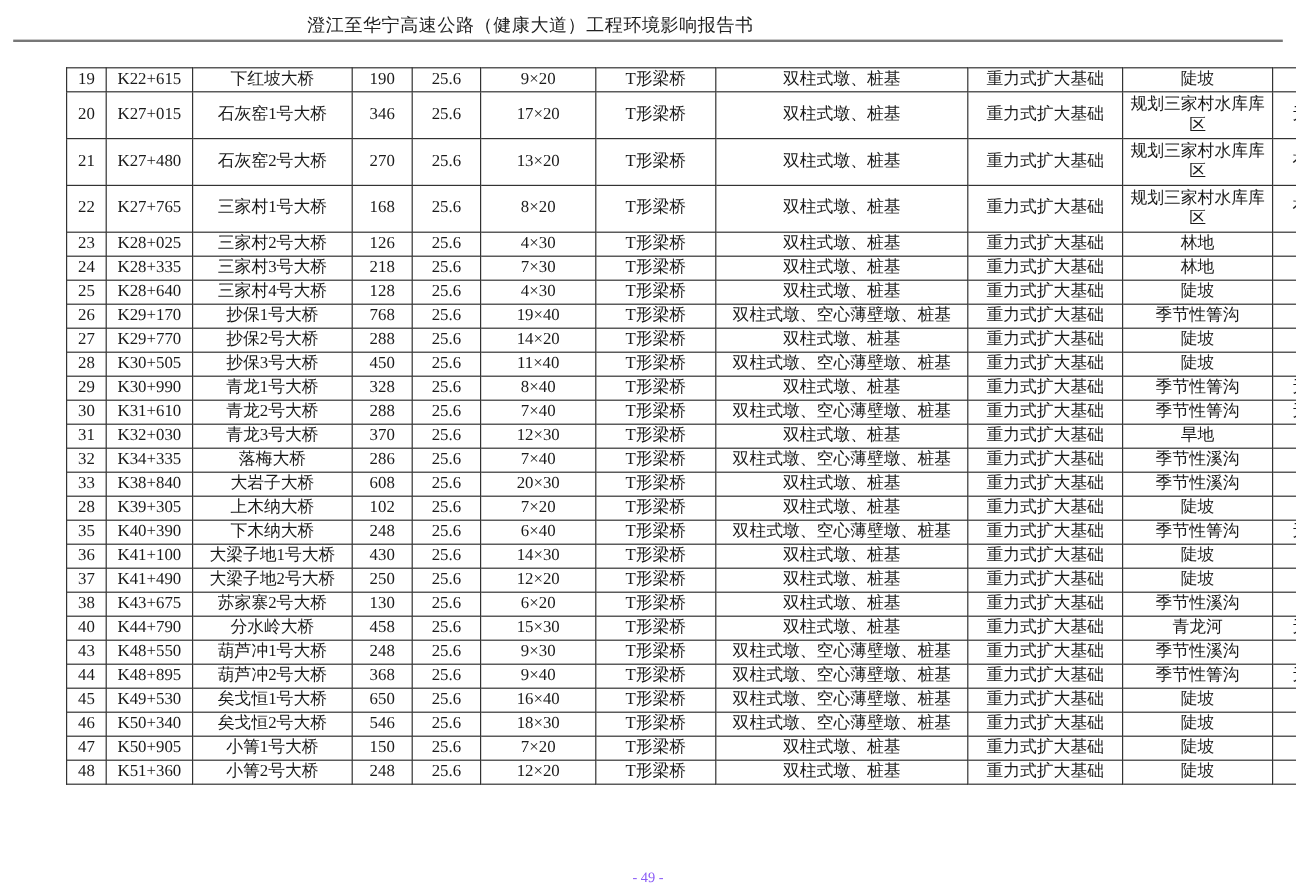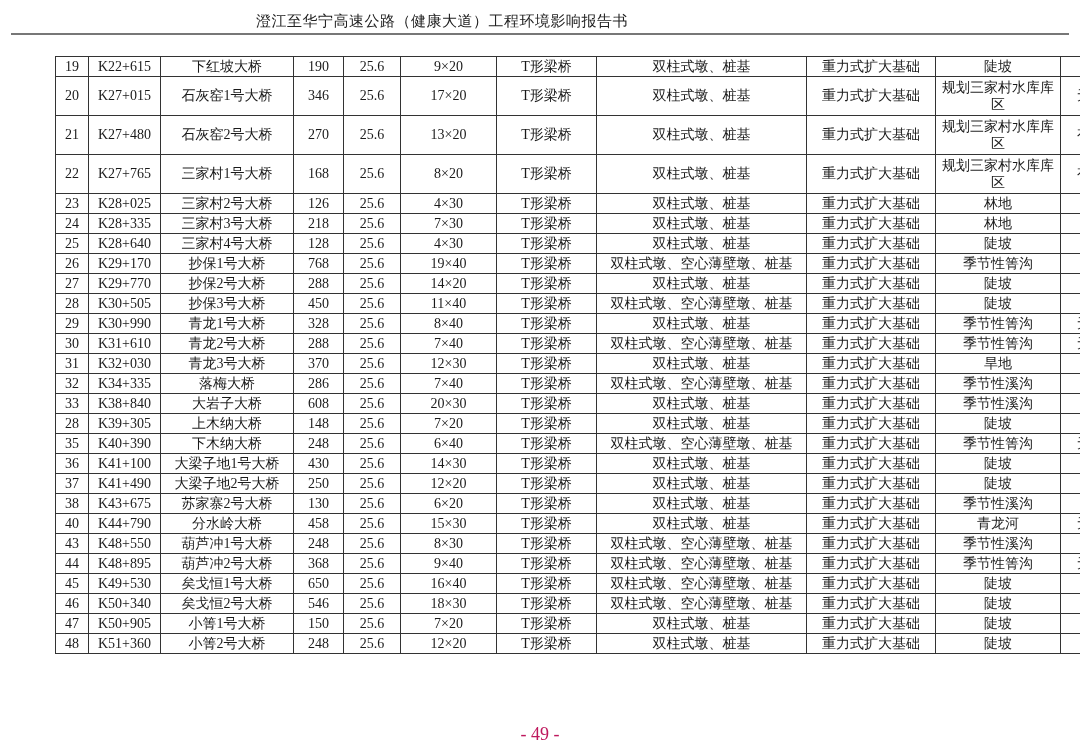--- a/index.html
+++ b/index.html
@@ -7,21 +7,21 @@
          font-family: "Liberation Serif", "DejaVu Serif", serif; color: #1a1a1a; }
   .header-title { position: absolute; top: 12px; left: 0; width: 884px; text-align: center;
          font-size: 15px; letter-spacing: 0.5px; color: #222; }
   .header-rule { position: absolute; top: 33px; left: 11px; width: 1058px; height: 2px; background: #777; }
   table.bridges { position: absolute; top: 56px; left: 15px; border-collapse: collapse;
          table-layout: fixed; width: 1052px; margin-left: 40px; }
   table.bridges td { border: 1px solid #333; text-align: center; vertical-align: middle;
          font-size: 14px; line-height: 18px; padding: 0; height: 19px; overflow: hidden; white-space: nowrap; }
   table.bridges tr.tall td { height: 38px; }
   table.bridges td.wrap { white-space: normal; line-height: 17px; }
-  .page-num { position: absolute; top: 724px; left: 0; width: 1080px; text-align: center; font-size: 18px; color: #be185d; }
+  .page-num { position: absolute; top: 724px; left: 0; width: 1080px; text-align: center; font-size: 12px; color: #8b5cf6; }
 </style>
 </head>
 <body>
 
 <div class="header-title">澄江至华宁高速公路（健康大道）工程环境影响报告书</div>
 <div class="header-rule"></div>
 
 <table class="bridges">
   <colgroup>
     <col style="width:33px">
@@ -229,21 +229,21 @@
         <td>T形梁桥</td>
         <td>双柱式墩、桩基</td>
         <td>重力式扩大基础</td>
         <td>季节性溪沟</td>
         <td>/</td>
       </tr>
       <tr>
         <td>28</td>
         <td>K39+305</td>
         <td>上木纳大桥</td>
-        <td>148</td>
+        <td>102</td>
         <td>25.6</td>
         <td>7×20</td>
         <td>T形梁桥</td>
         <td>双柱式墩、桩基</td>
         <td>重力式扩大基础</td>
         <td>陡坡</td>
         <td>/</td>
       </tr>
       <tr>
         <td>35</td>
@@ -309,21 +309,21 @@
         <td>重力式扩大基础</td>
         <td>青龙河</td>
         <td>无</td>
       </tr>
       <tr>
         <td>43</td>
         <td>K48+550</td>
         <td>葫芦冲1号大桥</td>
         <td>248</td>
         <td>25.6</td>
-        <td>8×30</td>
+        <td>9×30</td>
         <td>T形梁桥</td>
         <td>双柱式墩、空心薄壁墩、桩基</td>
         <td>重力式扩大基础</td>
         <td>季节性溪沟</td>
         <td>/</td>
       </tr>
       <tr>
         <td>44</td>
         <td>K48+895</td>
         <td>葫芦冲2号大桥</td>

